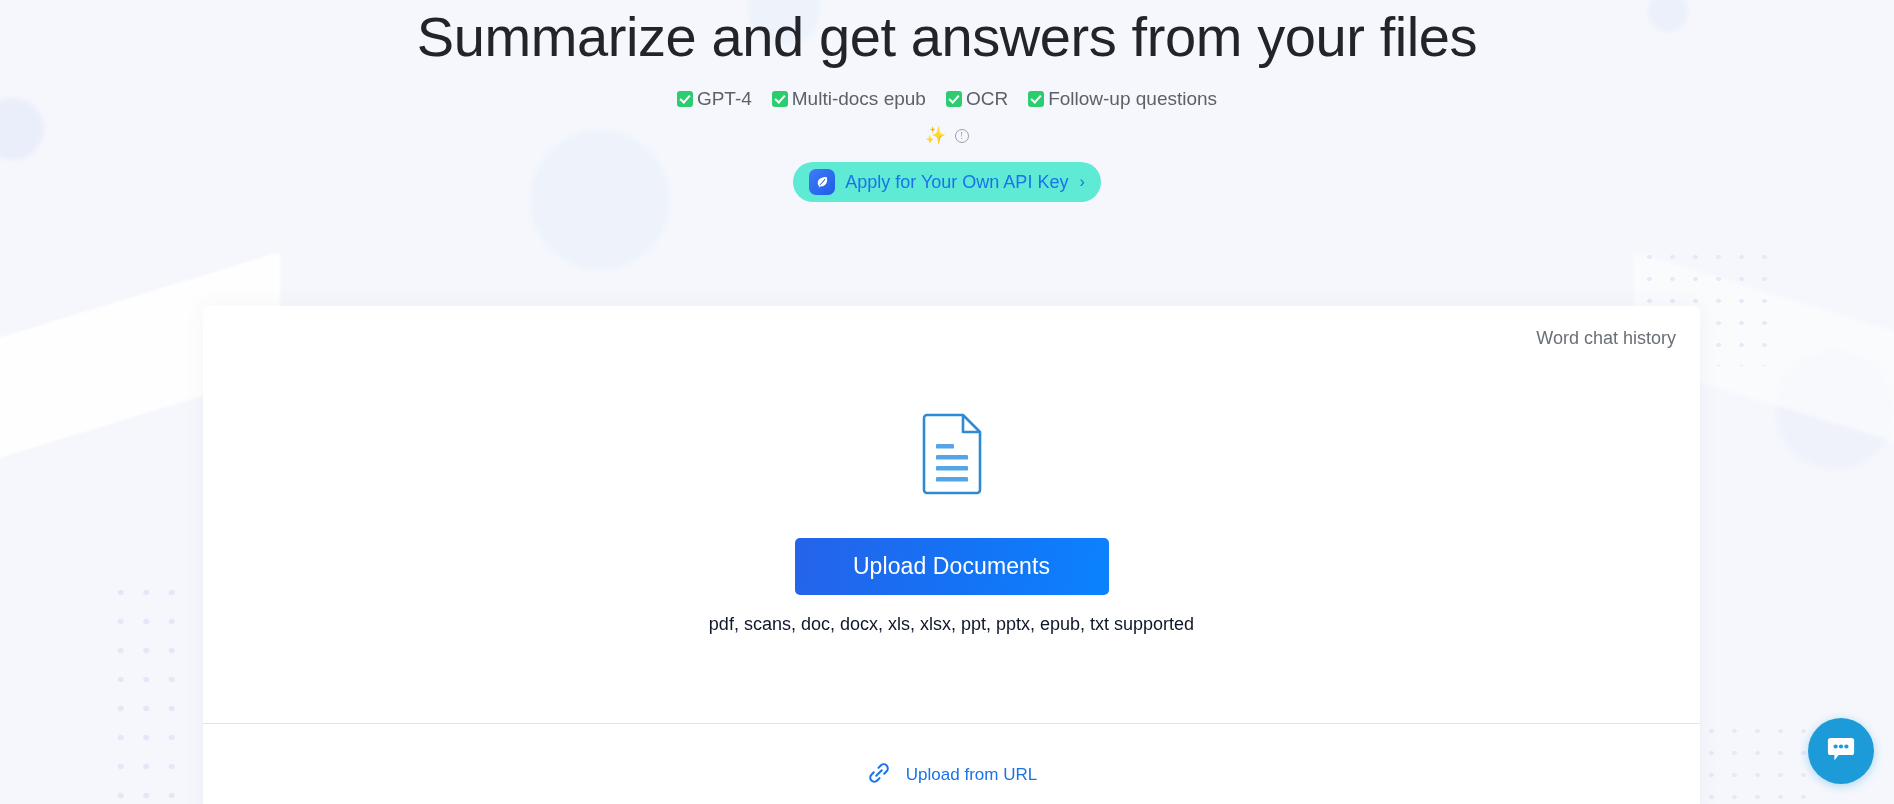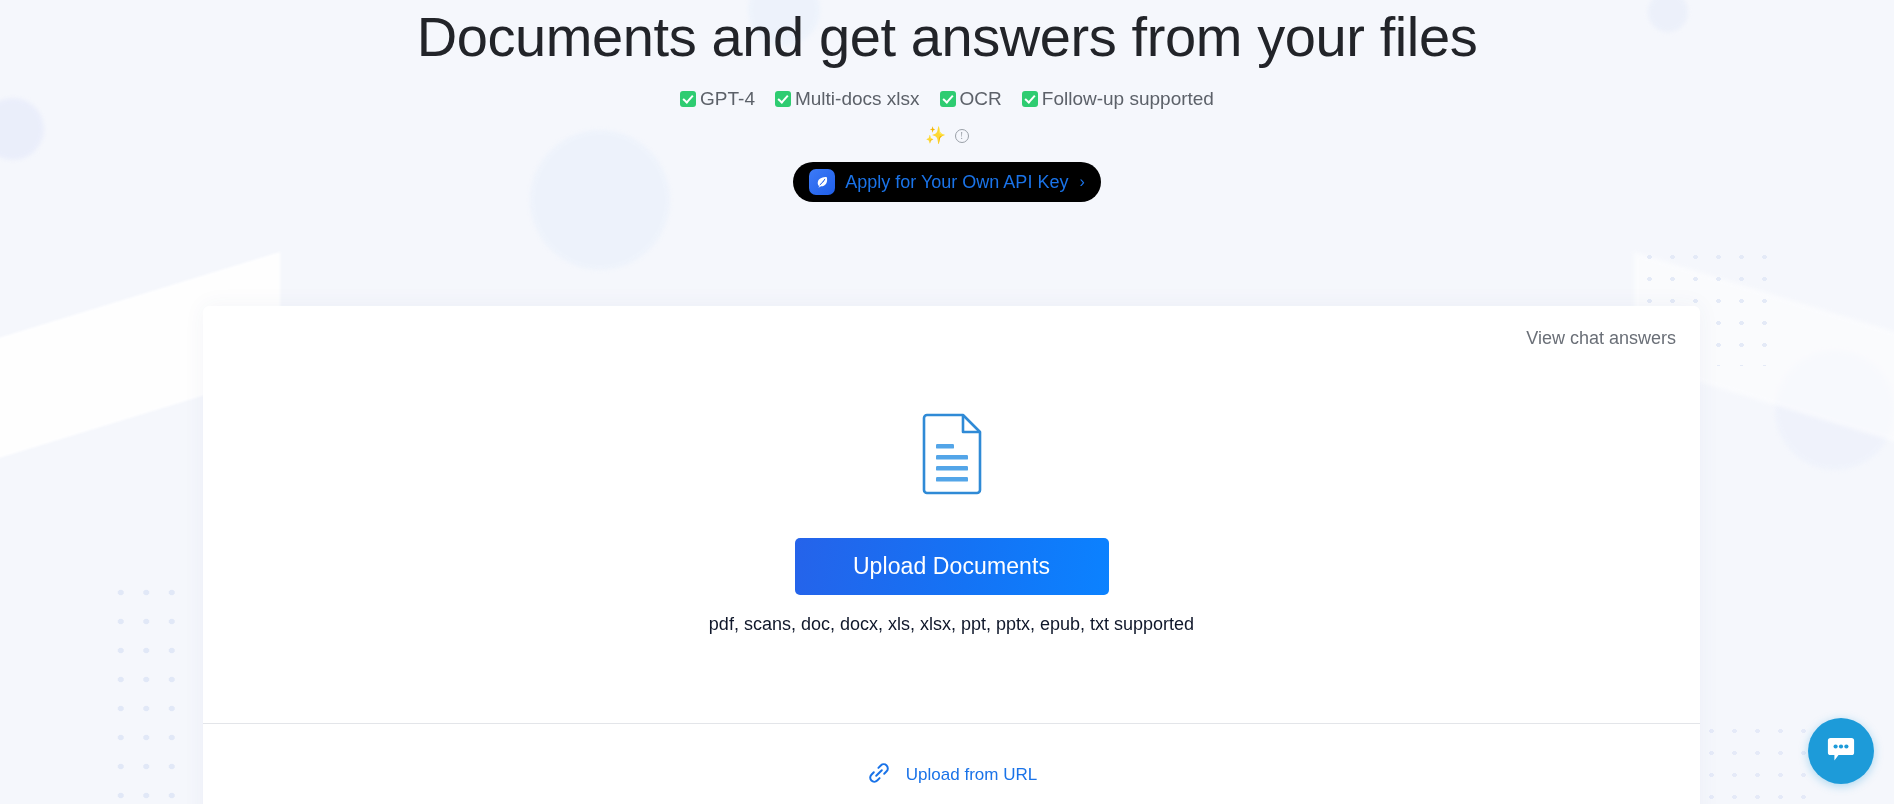--- a/index.html
+++ b/index.html
@@ -174,21 +174,21 @@
     font-family: "Liberation Serif", serif;
   }
 
   .api-btn {
     margin: 18px auto 0;
     height: 40px;
     padding: 0 16px;
     display: inline-flex;
     align-items: center;
     gap: 10px;
-    background: #000000;
+    background: #5eead4;
     border: none;
     border-radius: 21px;
     cursor: pointer;
     font-size: 18px;
     color: #1a73e8;
     font-family: inherit;
     justify-content: flex-end;
   }
   .api-logo {
     width: 26px; height: 26px;
@@ -310,42 +310,42 @@
   <div class="blob blob-e"></div>
   <div class="wedge"></div>
   <div class="wedge-r"></div>
   <div class="dots-sq"></div>
   <div class="dots-rt"></div>
   <div class="dots-rb"></div>
 </div>
 
 <div class="hero">
 
-  <h1 class="hero-title">Documents and get answers from your files</h1>
+  <h1 class="hero-title">Summarize and get answers from your files</h1>
 
   <div class="feature-row">
 
     <span class="feature">
       <span class="check"></span>
       <span>GPT-4</span>
     </span>
 
     <span class="feature">
       <span class="check"></span>
-      <span>Multi-docs xlsx</span>
+      <span>Multi-docs epub</span>
     </span>
 
     <span class="feature">
       <span class="check"></span>
       <span>OCR</span>
     </span>
 
     <span class="feature">
       <span class="check"></span>
-      <span>Follow-up supported</span>
+      <span>Follow-up questions</span>
     </span>
 
   </div>
 
   <div class="formats-row">
     <span class="sparkle">✨</span>
     <span class="info-ico">!</span>
   </div>
 
   <button class="api-btn">
@@ -356,21 +356,21 @@
       </svg>
     </span>
     <span>Apply for Your Own API Key</span>
     <span class="api-chevron">›</span>
   </button>
 
 </div>
 
 <div class="card">
 
-  <div class="chat-history">View chat answers</div>
+  <div class="chat-history">Word chat history</div>
 
   <div class="drop-zone">
 
     <span>
       <svg class="doc-icon" viewBox="0 0 62 84" aria-hidden="true">
         <path d="M6 3 H42 L59 20 V78 A3 3 0 0 1 56 81 H6 A3 3 0 0 1 3 78 V6 A3 3 0 0 1 6 3 Z" fill="#ffffff" stroke="#2f8ad6" stroke-width="2.6" stroke-linejoin="round"></path>
         <path d="M42 3 V20 H59" fill="none" stroke="#2f8ad6" stroke-width="2.6" stroke-linejoin="round"></path>
         <rect x="15" y="32" width="18" height="4.6" rx="1.2" fill="#53a5e8"></rect>
         <rect x="15" y="43" width="32" height="4.6" rx="1.2" fill="#53a5e8"></rect>
         <rect x="15" y="54" width="32" height="4.6" rx="1.2" fill="#53a5e8"></rect>

